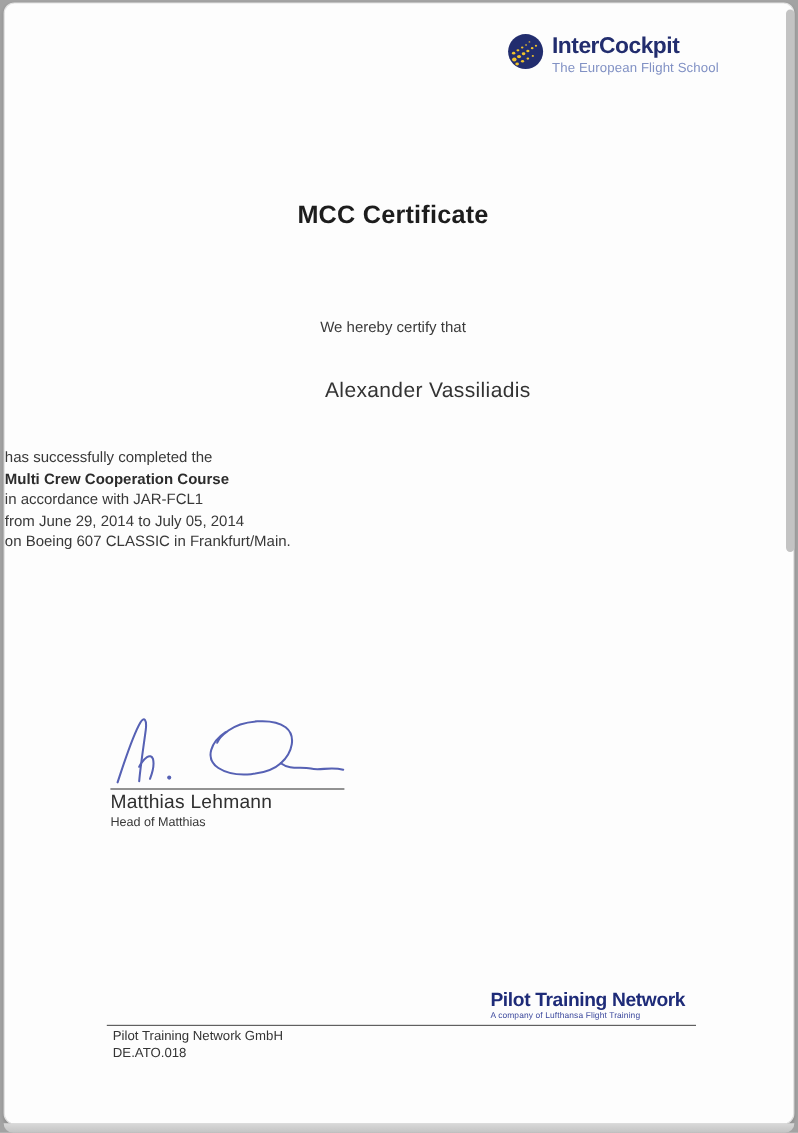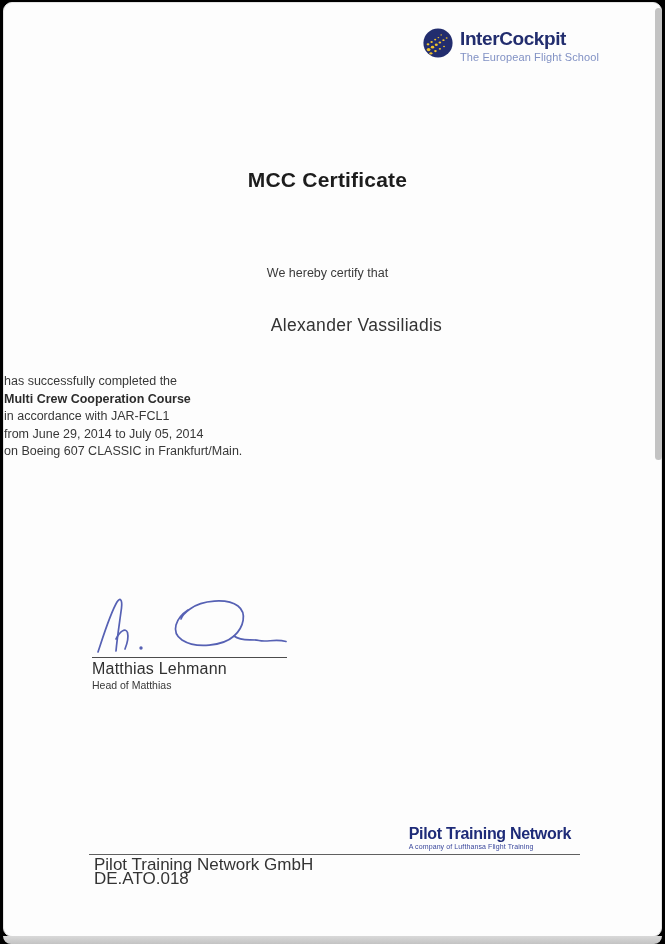--- a/index.html
+++ b/index.html
@@ -7,21 +7,21 @@
   body {
     font-family: "Liberation Sans", "DejaVu Sans", sans-serif;
     background: #f2f2f2;
     color: #2f2f2f;
     overflow: hidden;
   }
   .canvas {
     position: relative;
     width: 665px;
     height: 944px;
-    background: #000000;
+    background: #a3a3a3;
   }
   .page {
     position: absolute;
     left: 3px; top: 2px; right: 3px; bottom: 7px;
     background: #fdfdfd;
     border: 1px solid #e3e3e3;
     border-radius: 9px;
     box-shadow: 0 2px 3px rgba(0,0,0,0.12);
   }
   .bottom-shade {
@@ -114,21 +114,21 @@
   
   .footer-rule {
     position: absolute;
     left: 85px; top: 851px;
     width: 491px;
     border-top: 1px solid #606060;
   }
   .footer-left {
     position: absolute;
     left: 90px; top: 855px;
-    font-size: 17px;
+    font-size: 11px;
     line-height: 13.5px;
     color: #343434;
   }
   .footer-logo {
     position: absolute;
     right: 90px; top: 822px;
     text-align: left;
   }
   .footer-logo-name {
     font-size: 16px;

